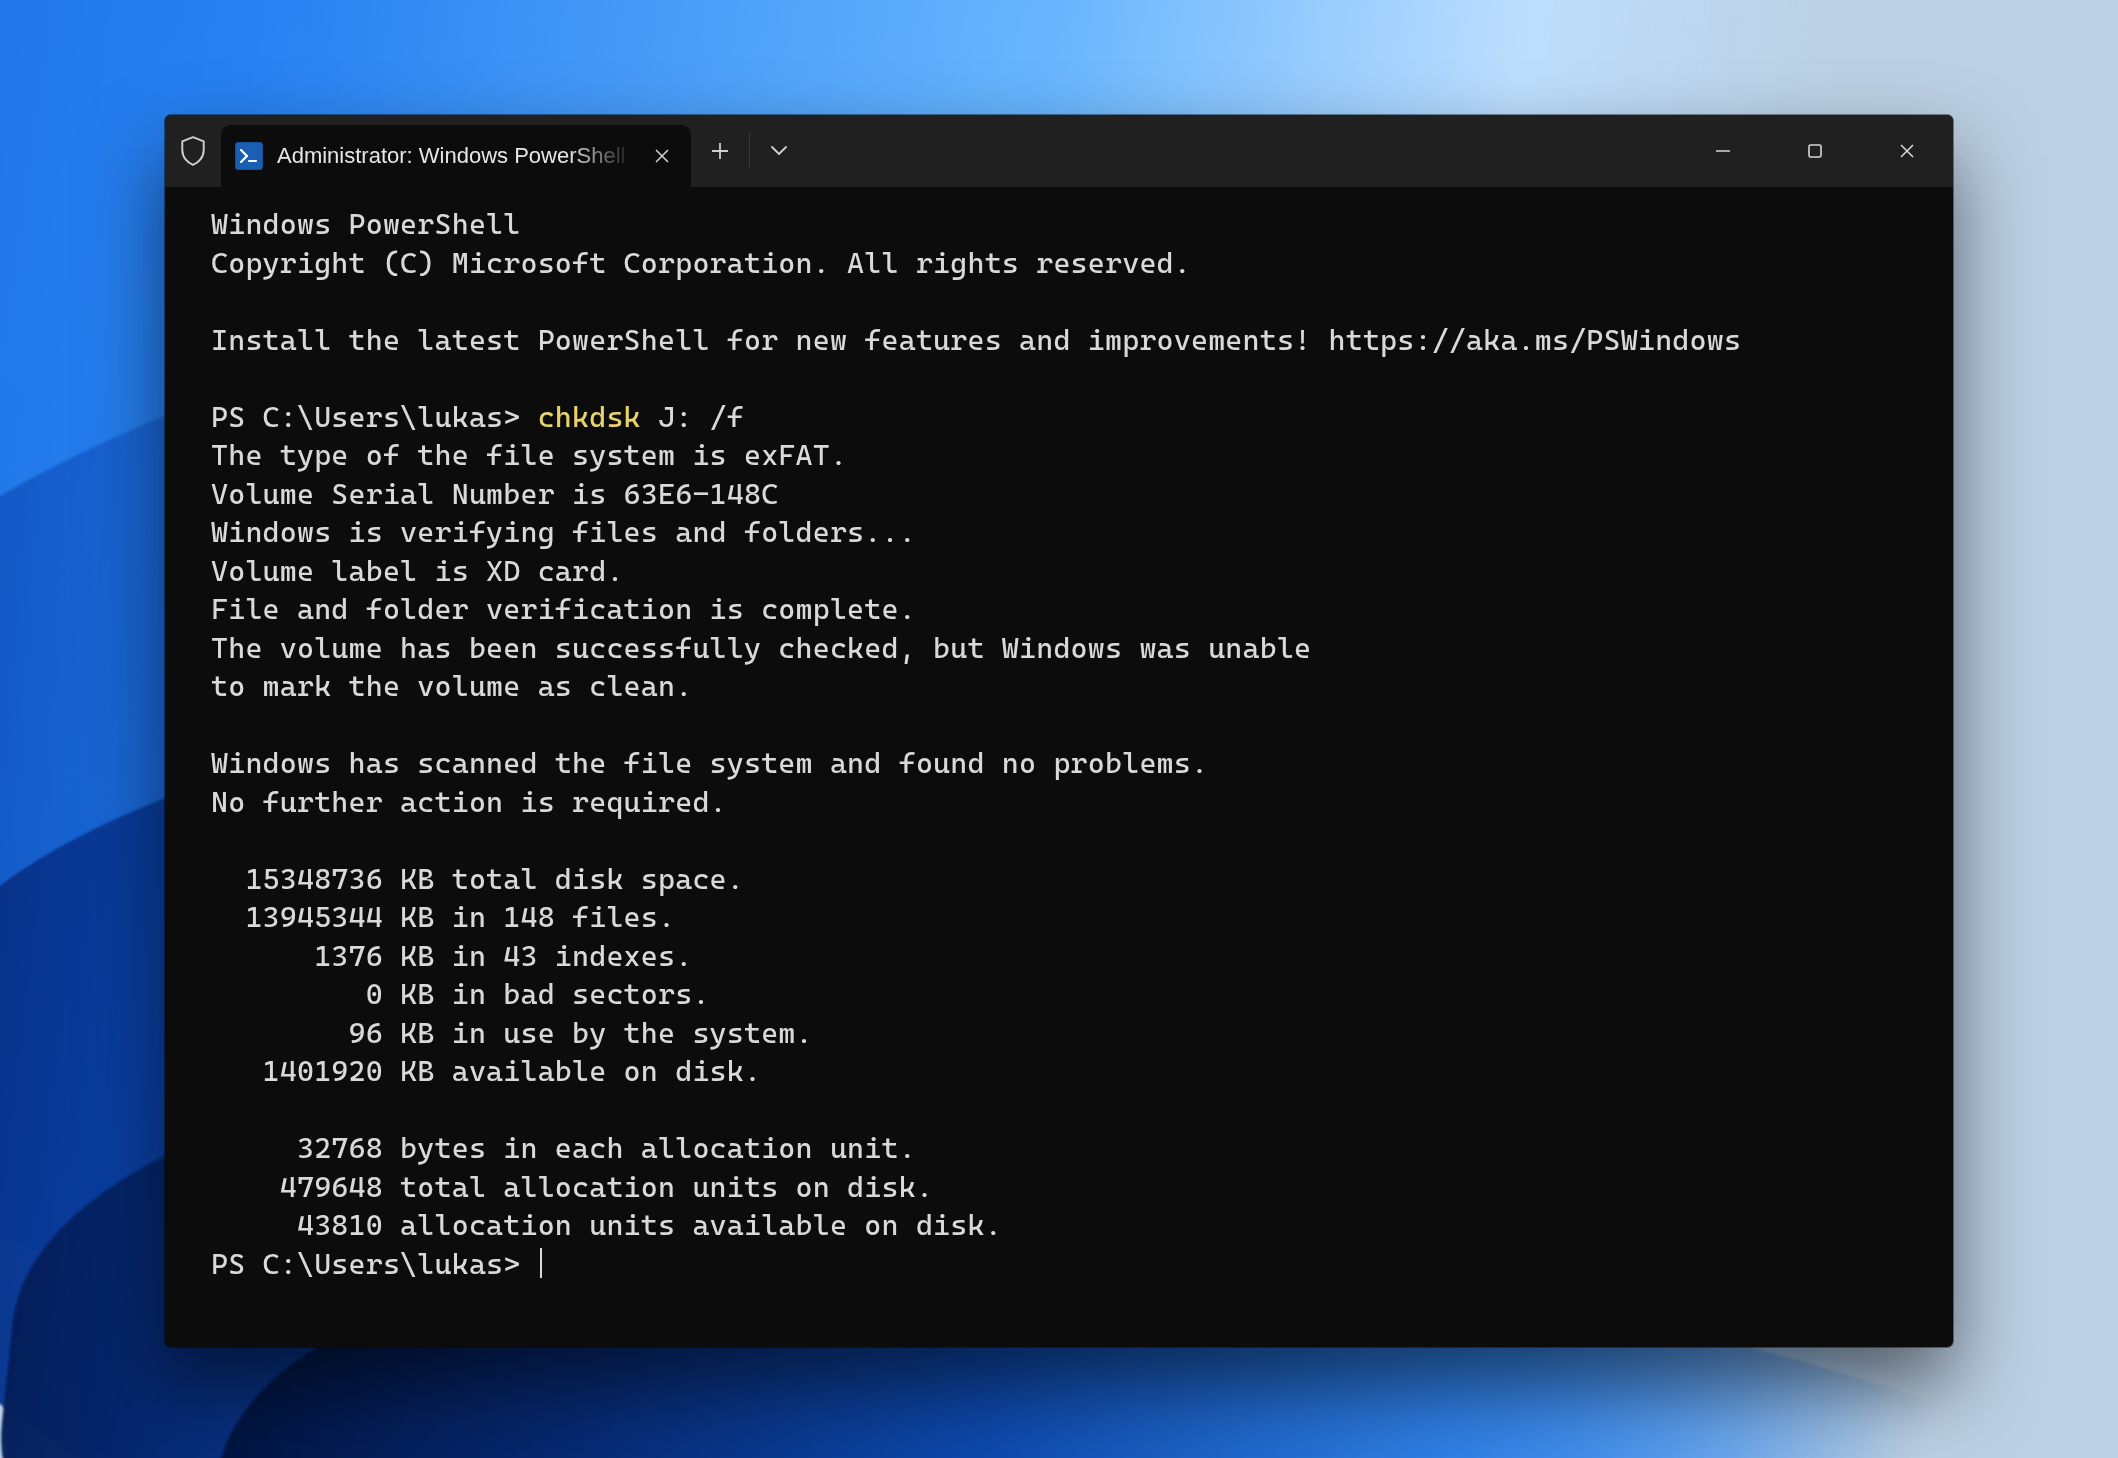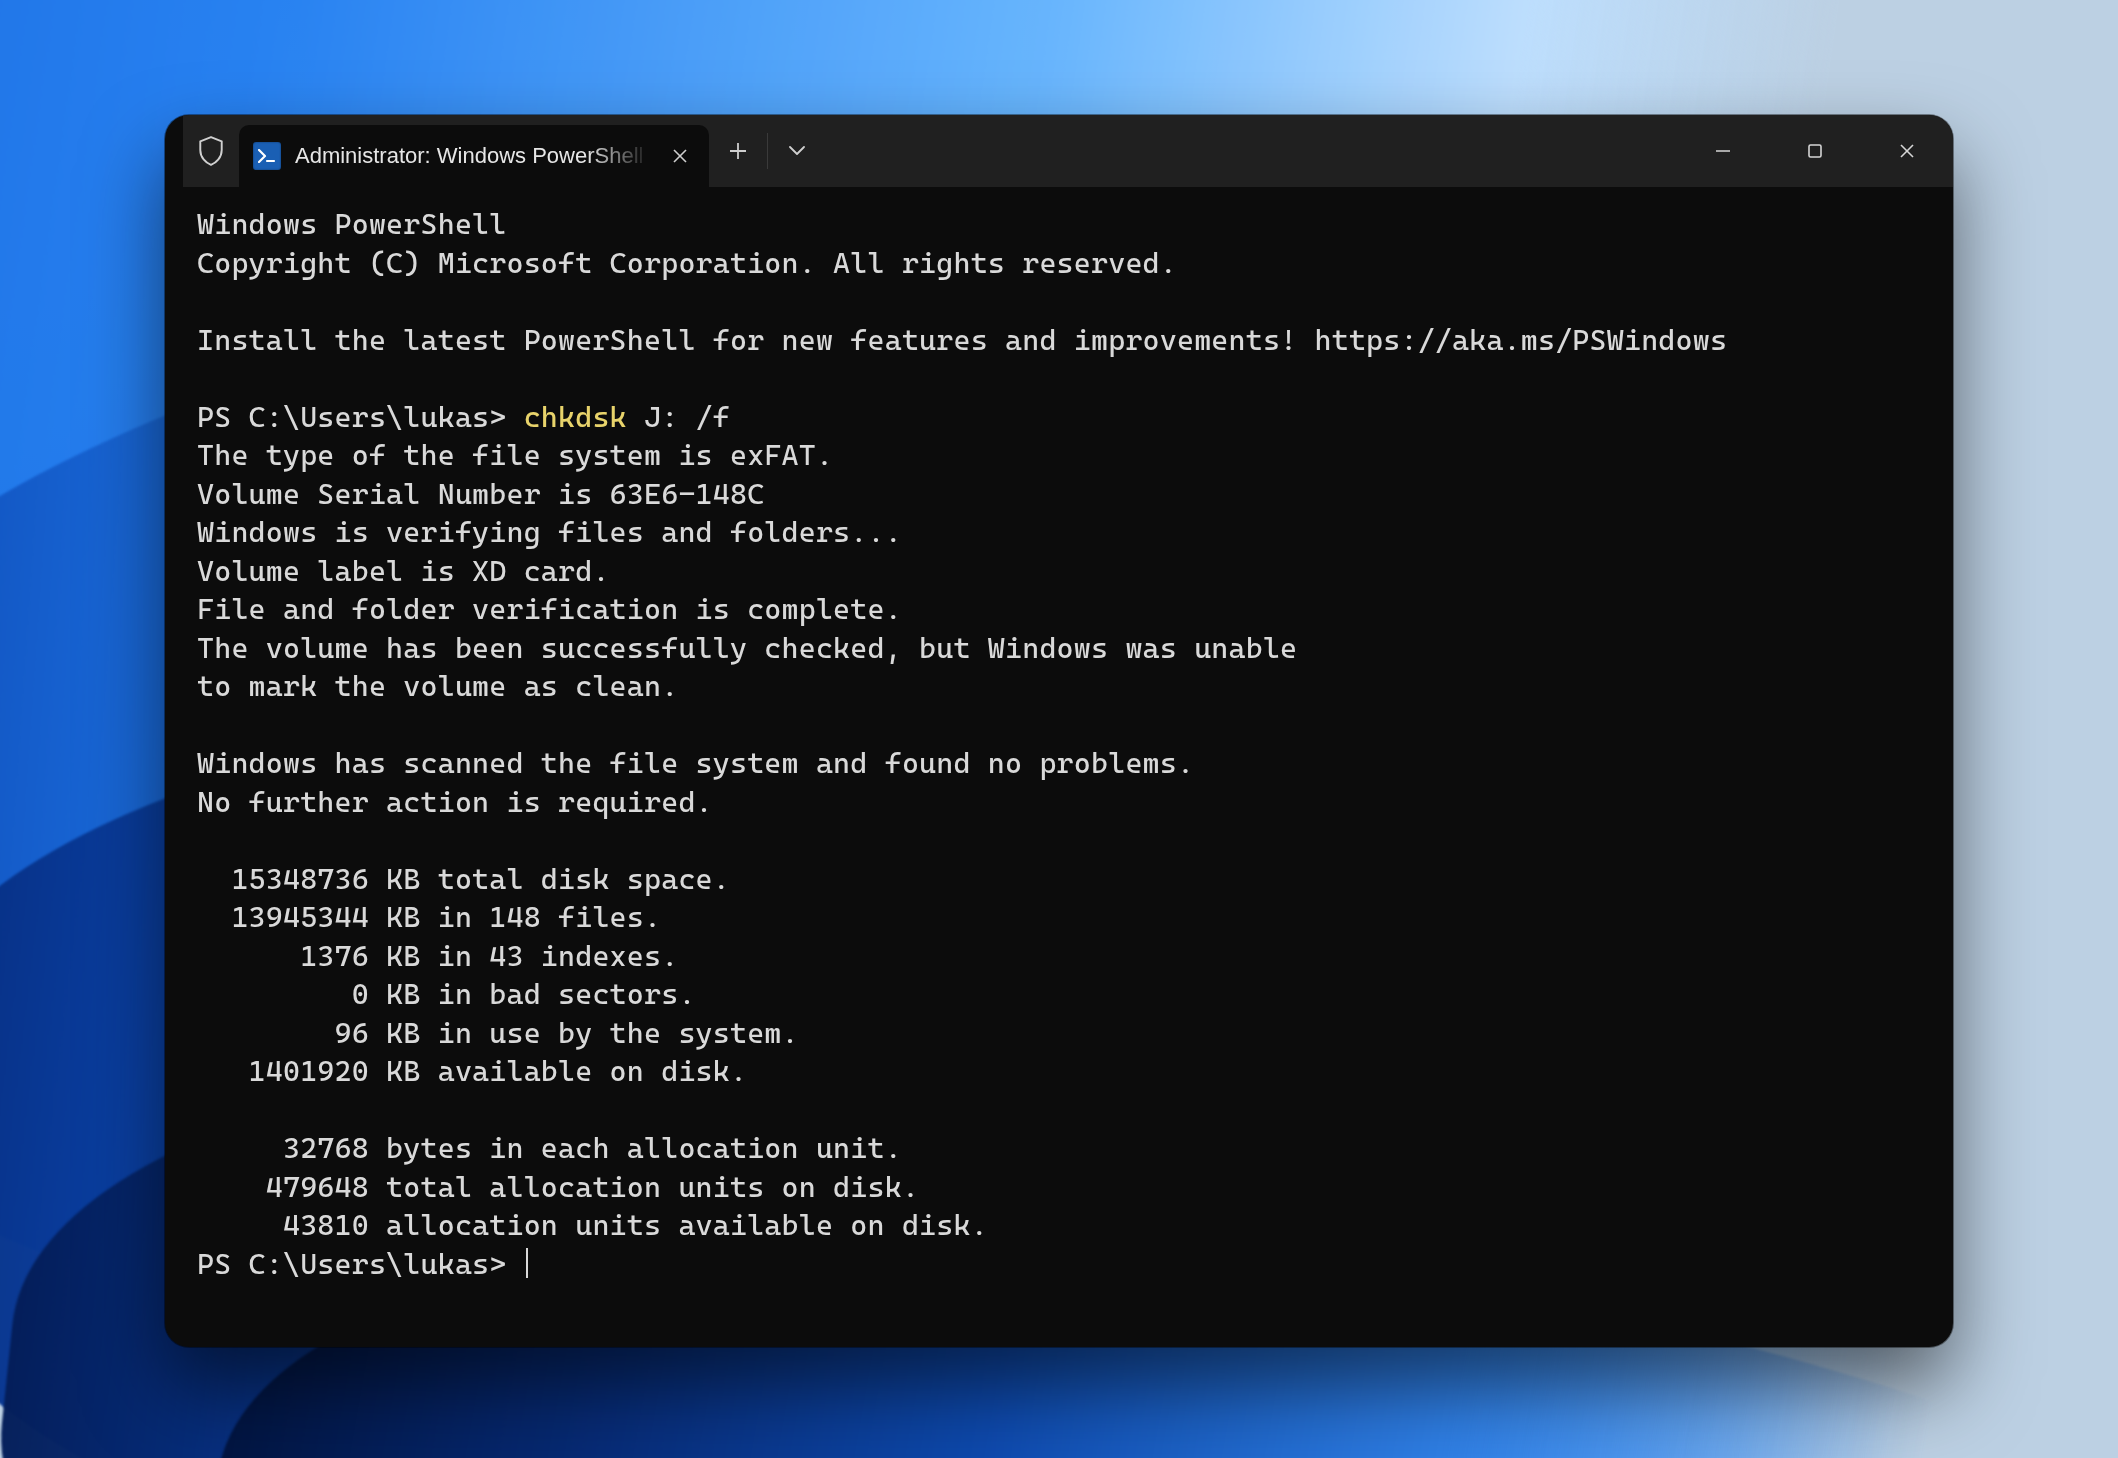--- a/index.html
+++ b/index.html
@@ -41,24 +41,23 @@
   .r5 { width: 2400px; height: 800px; left: 200px; top: 1280px;
         background: linear-gradient(90deg, #02143f 0%, #072a74 15%, #0e4aae 32%, #2d7de4 50%, rgba(255,255,255,0) 70%);
         transform: rotate(10deg); opacity: 0.95; }
 
   
   .window {
     position: absolute;
     left: 165px; top: 115px;
     width: 1788px; height: 1232px;
     background: #0c0c0c;
-    border-radius: 24px;
+    border-radius: 6px;
     box-shadow: 0 40px 80px rgba(0,0,0,0.55), 0 0 0 1px rgba(0,0,0,0.4);
     overflow: hidden;
-    padding-left: 18px;
   }
 
   .titlebar {
     height: 72px;
     background: #202020;
     display: flex;
     align-items: stretch;
   }
 
   .shield-area {
@@ -130,20 +129,21 @@
 
   
   .term {
     padding: 18px 14px 24px 14px;
     font-family: 'Cascadia Mono', 'Cascadia Code', Consolas, 'Courier New', monospace;
     font-size: 29px;
     line-height: 38.5px;
     color: #d9d9d9;
     white-space: pre;
     letter-spacing: 0.2px;
+    margin-left: 32px;
   }
   .cmd-yellow { color: #e8d36b; }
   .cursor {
     display: inline-block;
     width: 2px; height: 30px;
     background: #d9d9d9;
     vertical-align: -4px;
     margin-left: 2px;
   }
   svg { display: block; }

